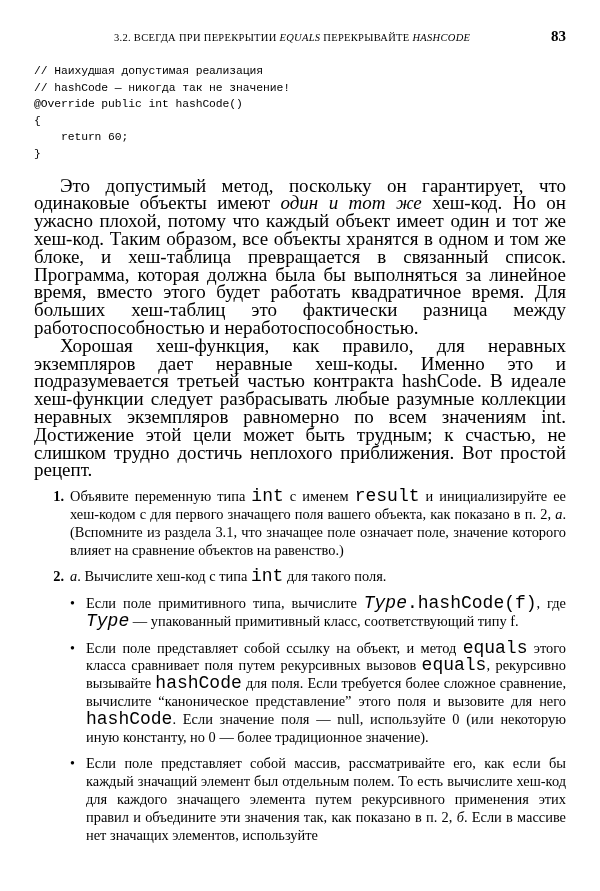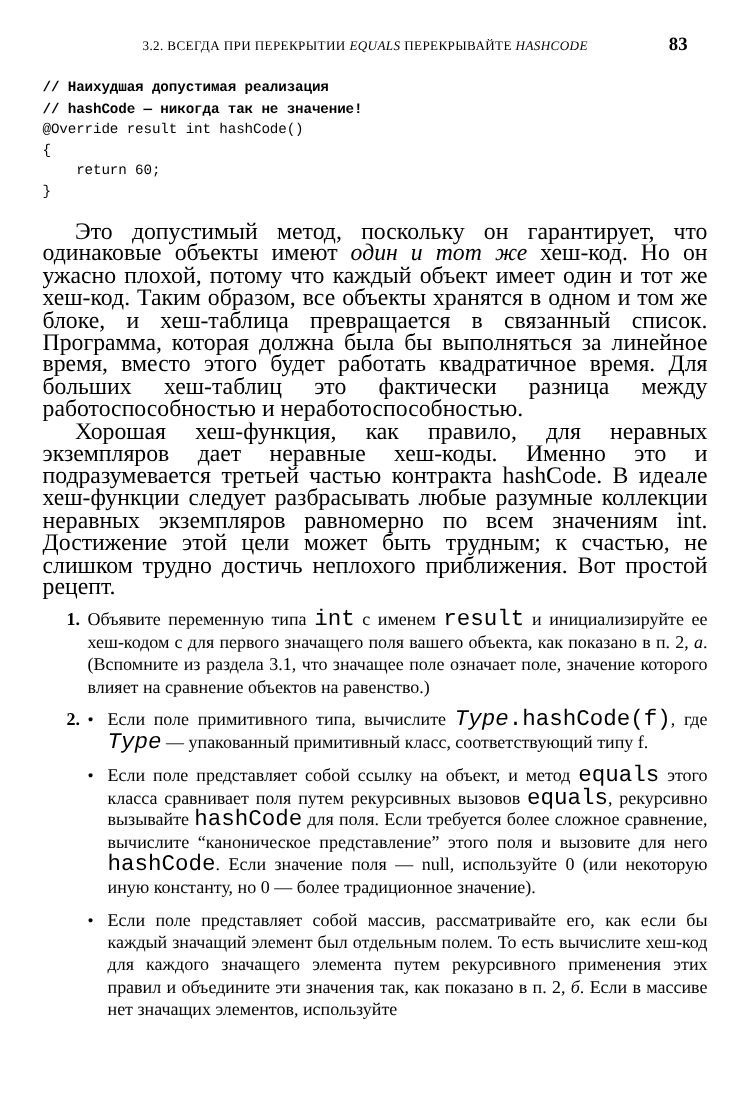--- a/index.html
+++ b/index.html
@@ -38,35 +38,35 @@
     white-space: nowrap;
   }
   .header-title .ital {
     font-style: italic;
   }
   .header-page {
     font-family: "Liberation Serif", serif;
     font-weight: bold;
     font-size: 15px;
     margin-left: auto;
-    margin-right: 16px;
+    margin-right: 0px;
   }
   .content {
     margin: 18px 34px 0 34px;
   }
   .code-block {
     font-family: "Liberation Mono", monospace;
     font-size: 11.4px;
     line-height: 16.6px;
     white-space: pre;
     margin: 0 0 0 0;
     letter-spacing: -0.1px;
   }
   .code-block .bold {
-    font-weight: bold;
+    font-weight: normal;
     text-align: right;
   }
   p.body {
     font-size: 19px;
     line-height: 17.8px;
     text-align: justify;
     margin: 0;
     text-indent: 26px;
     hyphens: auto;
   }
@@ -136,34 +136,35 @@
     <div class="header-title">
       <span>3.2. Всегда при перекрытии </span><span class="ital">equals</span><span> перекрывайте </span><span class="ital">hashCode</span>
     </div>
     <div class="header-page">83</div>
   </div>
 
   <div class="content">
 
     <div class="code-block"><span class="bold">// Наихудшая допустимая реализация</span>
 <span class="bold">// hashCode — никогда так не значение!</span>
-<span>@Override result int hashCode()</span>
+<span>@Override public int hashCode()</span>
 <span>{</span>
 <span>    return 60;</span>
 <span>}</span></div>
 
     <p class="body first"><span>Это допустимый метод, поскольку он гарантирует, что одинаковые объекты имеют </span><span class="ital">один и тот же</span><span> хеш-код. Но он ужасно плохой, потому что каждый объект имеет один и тот же хеш-код. Таким образом, все объекты хранятся в одном и том же блоке, и хеш-таблица превращается в связанный список. Программа, которая должна была бы выполняться за линейное время, вместо этого будет работать квадратичное время. Для больших хеш-таблиц это фактически разница между работоспособностью и неработоспособностью.</span></p>
 
     <p class="body">Хорошая хеш-функция, как правило, для неравных экземпляров дает неравные хеш-коды. Именно это и подразумевается третьей частью контракта hashCode. В идеале хеш-функции следует разбрасывать любые разумные коллекции неравных экземпляров равномерно по всем значениям int. Достижение этой цели может быть трудным; к счастью, не слишком трудно достичь неплохого приближения. Вот простой рецепт.</p>
 
     <ol class="steps" id="steps-list">
         <li><span class="num">1.</span><span>Объявите переменную типа </span><span class="mono">int</span><span> с именем </span><span class="mono">result</span><span> и инициализируйте ее хеш-кодом c для первого значащего поля вашего объекта, как показано в п. 2, </span><span class="ital">а</span><span>. (Вспомните из раздела 3.1, что значащее поле означает поле, значение которого влияет на сравнение объектов на равенство.)</span></li>
         <li><span class="num">2.</span></li>
       </ol>
 
+    <div class="sub-a" id="sub-a"><span class="ital">а</span><span>. Вычислите хеш-код c типа </span><span class="mono">int</span><span> для такого поля.</span></div>
 
     <ul class="bullets" id="bullets-list">
         <li><span class="dot">•</span><span>Если поле примитивного типа, вычислите </span><span class="mono ital">Type</span><span class="mono">.hashCode(f)</span><span>, где </span><span class="mono ital">Type</span><span> — упакованный примитивный класс, соответствующий типу f.</span></li>
         <li><span class="dot">•</span><span>Если поле представляет собой ссылку на объект, и метод </span><span class="mono">equals</span><span> этого класса сравнивает поля путем рекурсивных вызовов </span><span class="mono">equals</span><span>, рекурсивно вызывайте </span><span class="mono">hashCode</span><span> для поля. Если требуется более сложное сравнение, вычислите “каноническое представление” этого поля и вызовите для него </span><span class="mono">hashCode</span><span>. Если значение поля — null, используйте 0 (или некоторую иную константу, но 0 — более традиционное значение).</span></li>
         <li><span class="dot">•</span><span>Если поле представляет собой массив, рассматривайте его, как если бы каждый значащий элемент был отдельным полем. То есть вычислите хеш-код для каждого значащего элемента путем рекурсивного применения этих правил и объедините эти значения так, как показано в п. 2, </span><span class="ital">б</span><span>. Если в массиве нет значащих элементов, используйте</span></li>
       </ul>
 
   </div>
 </div>
 

